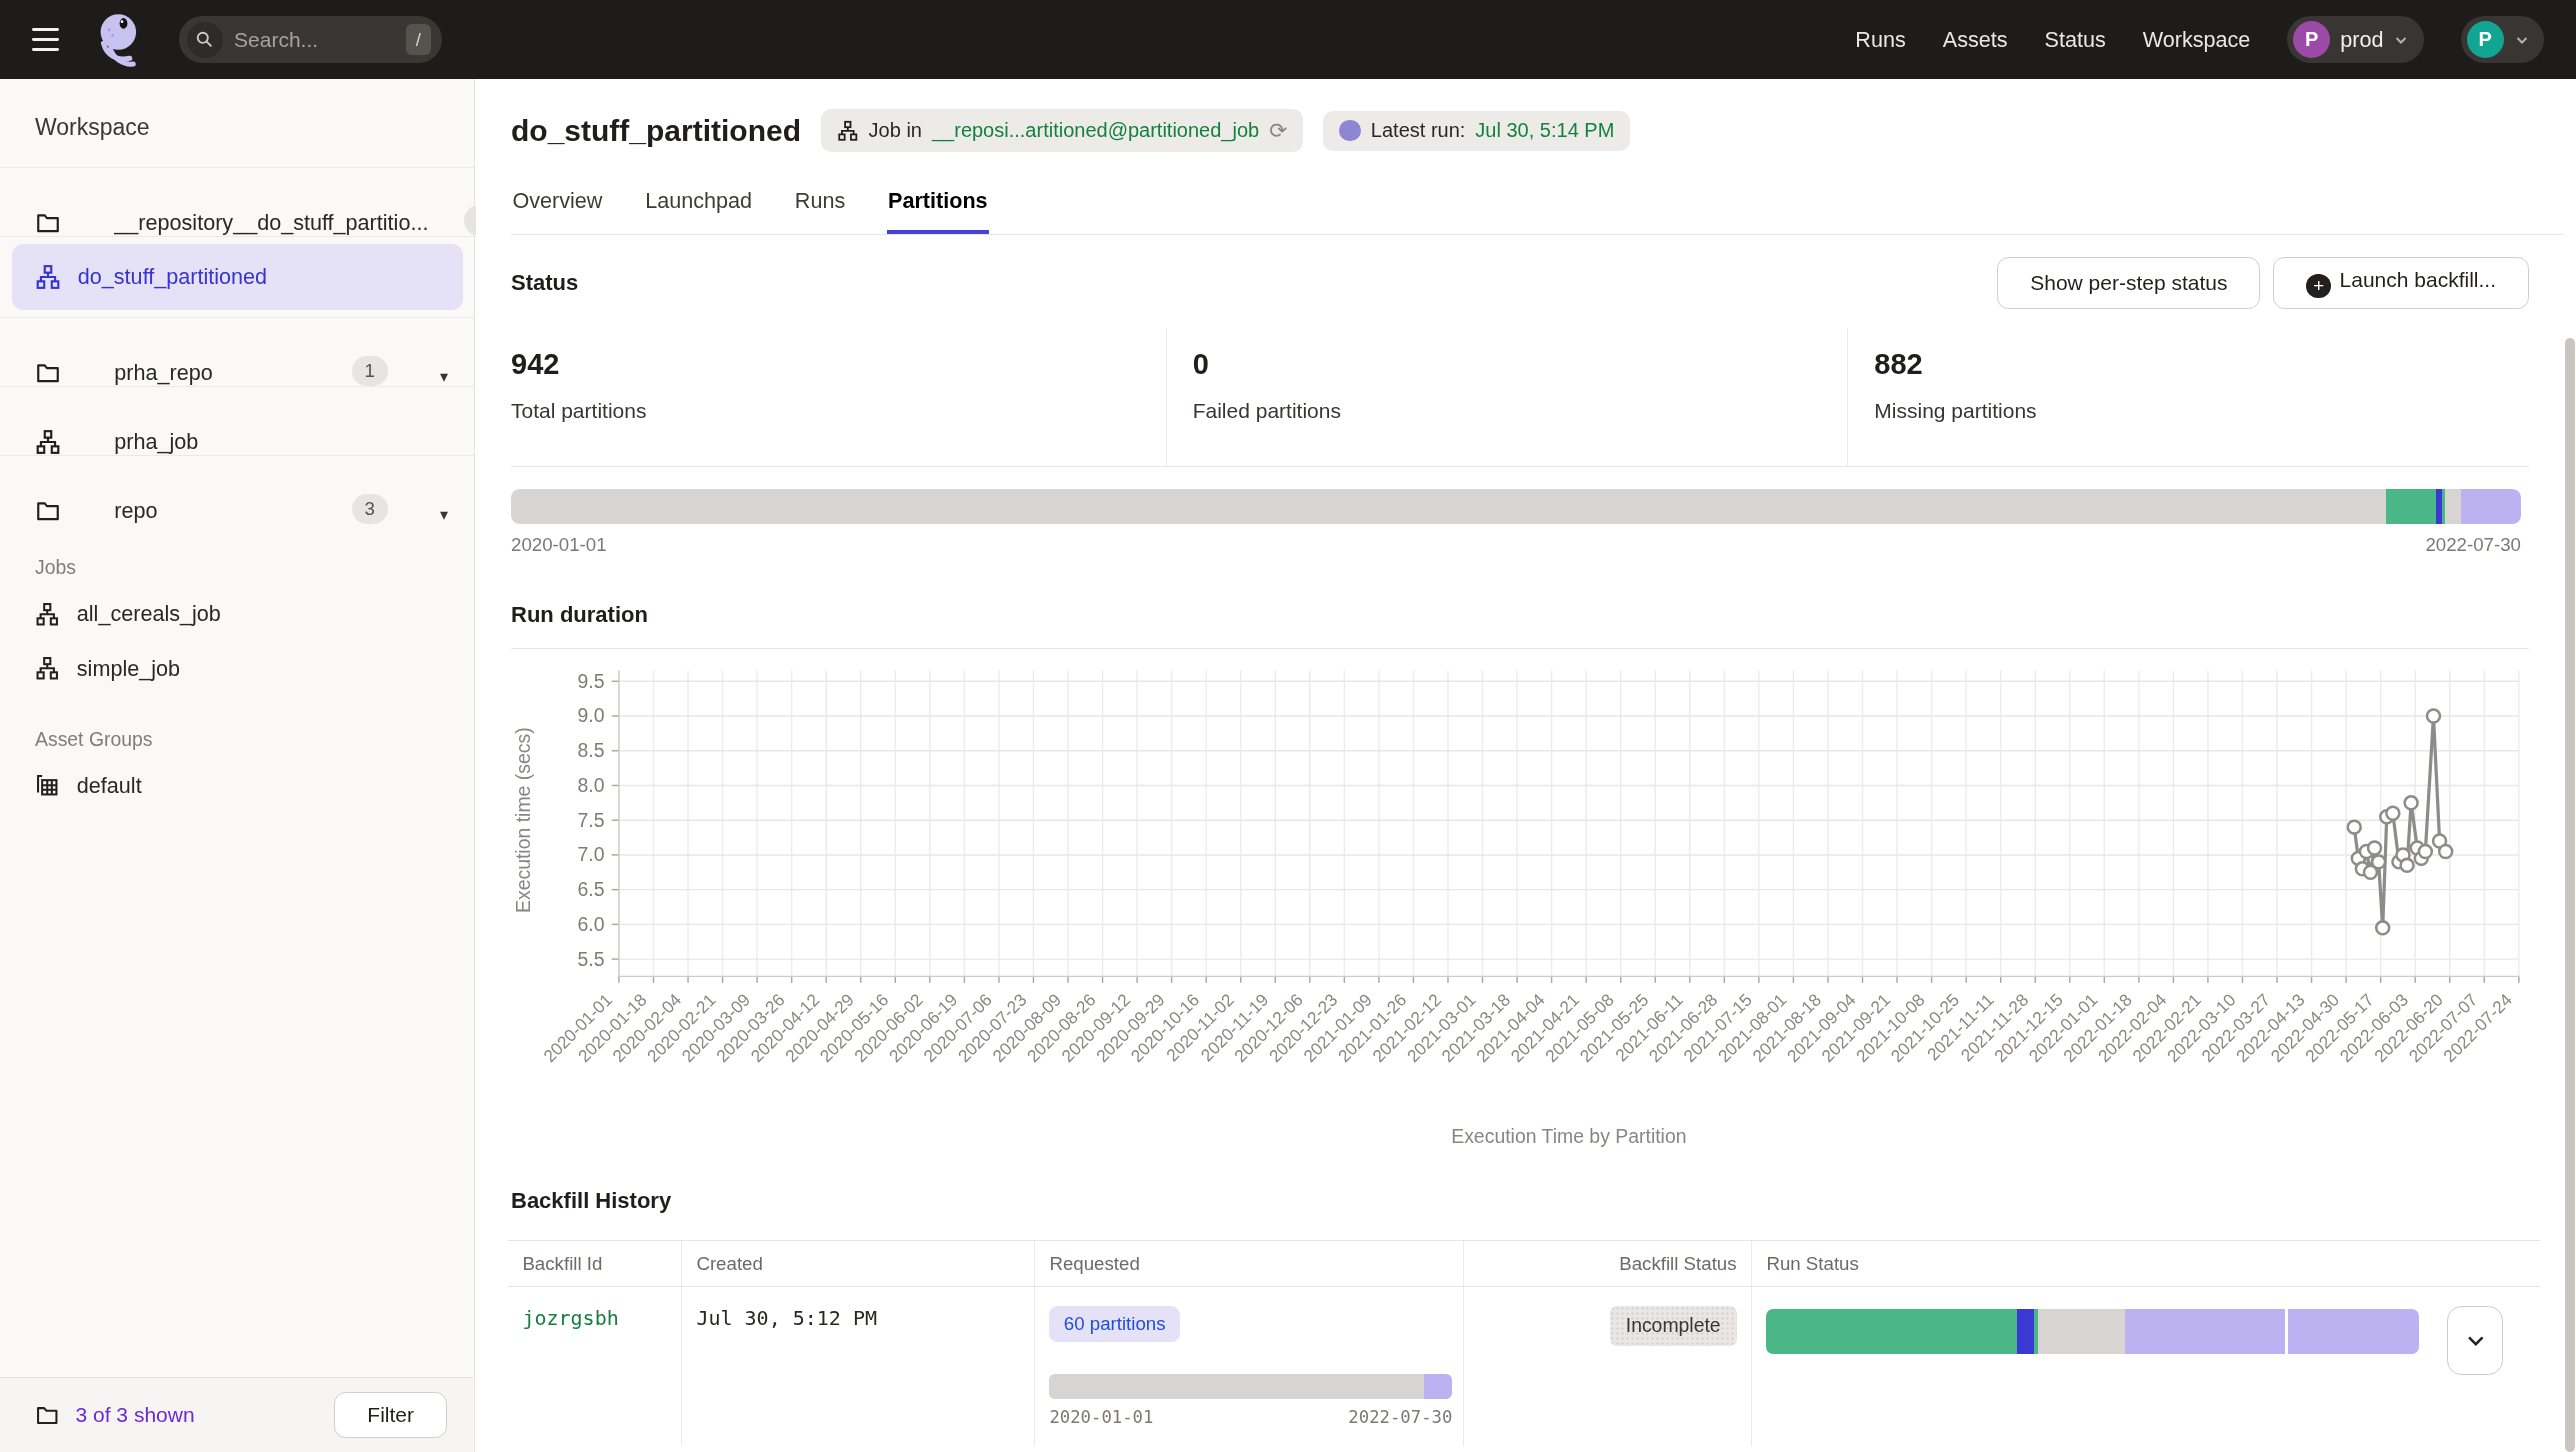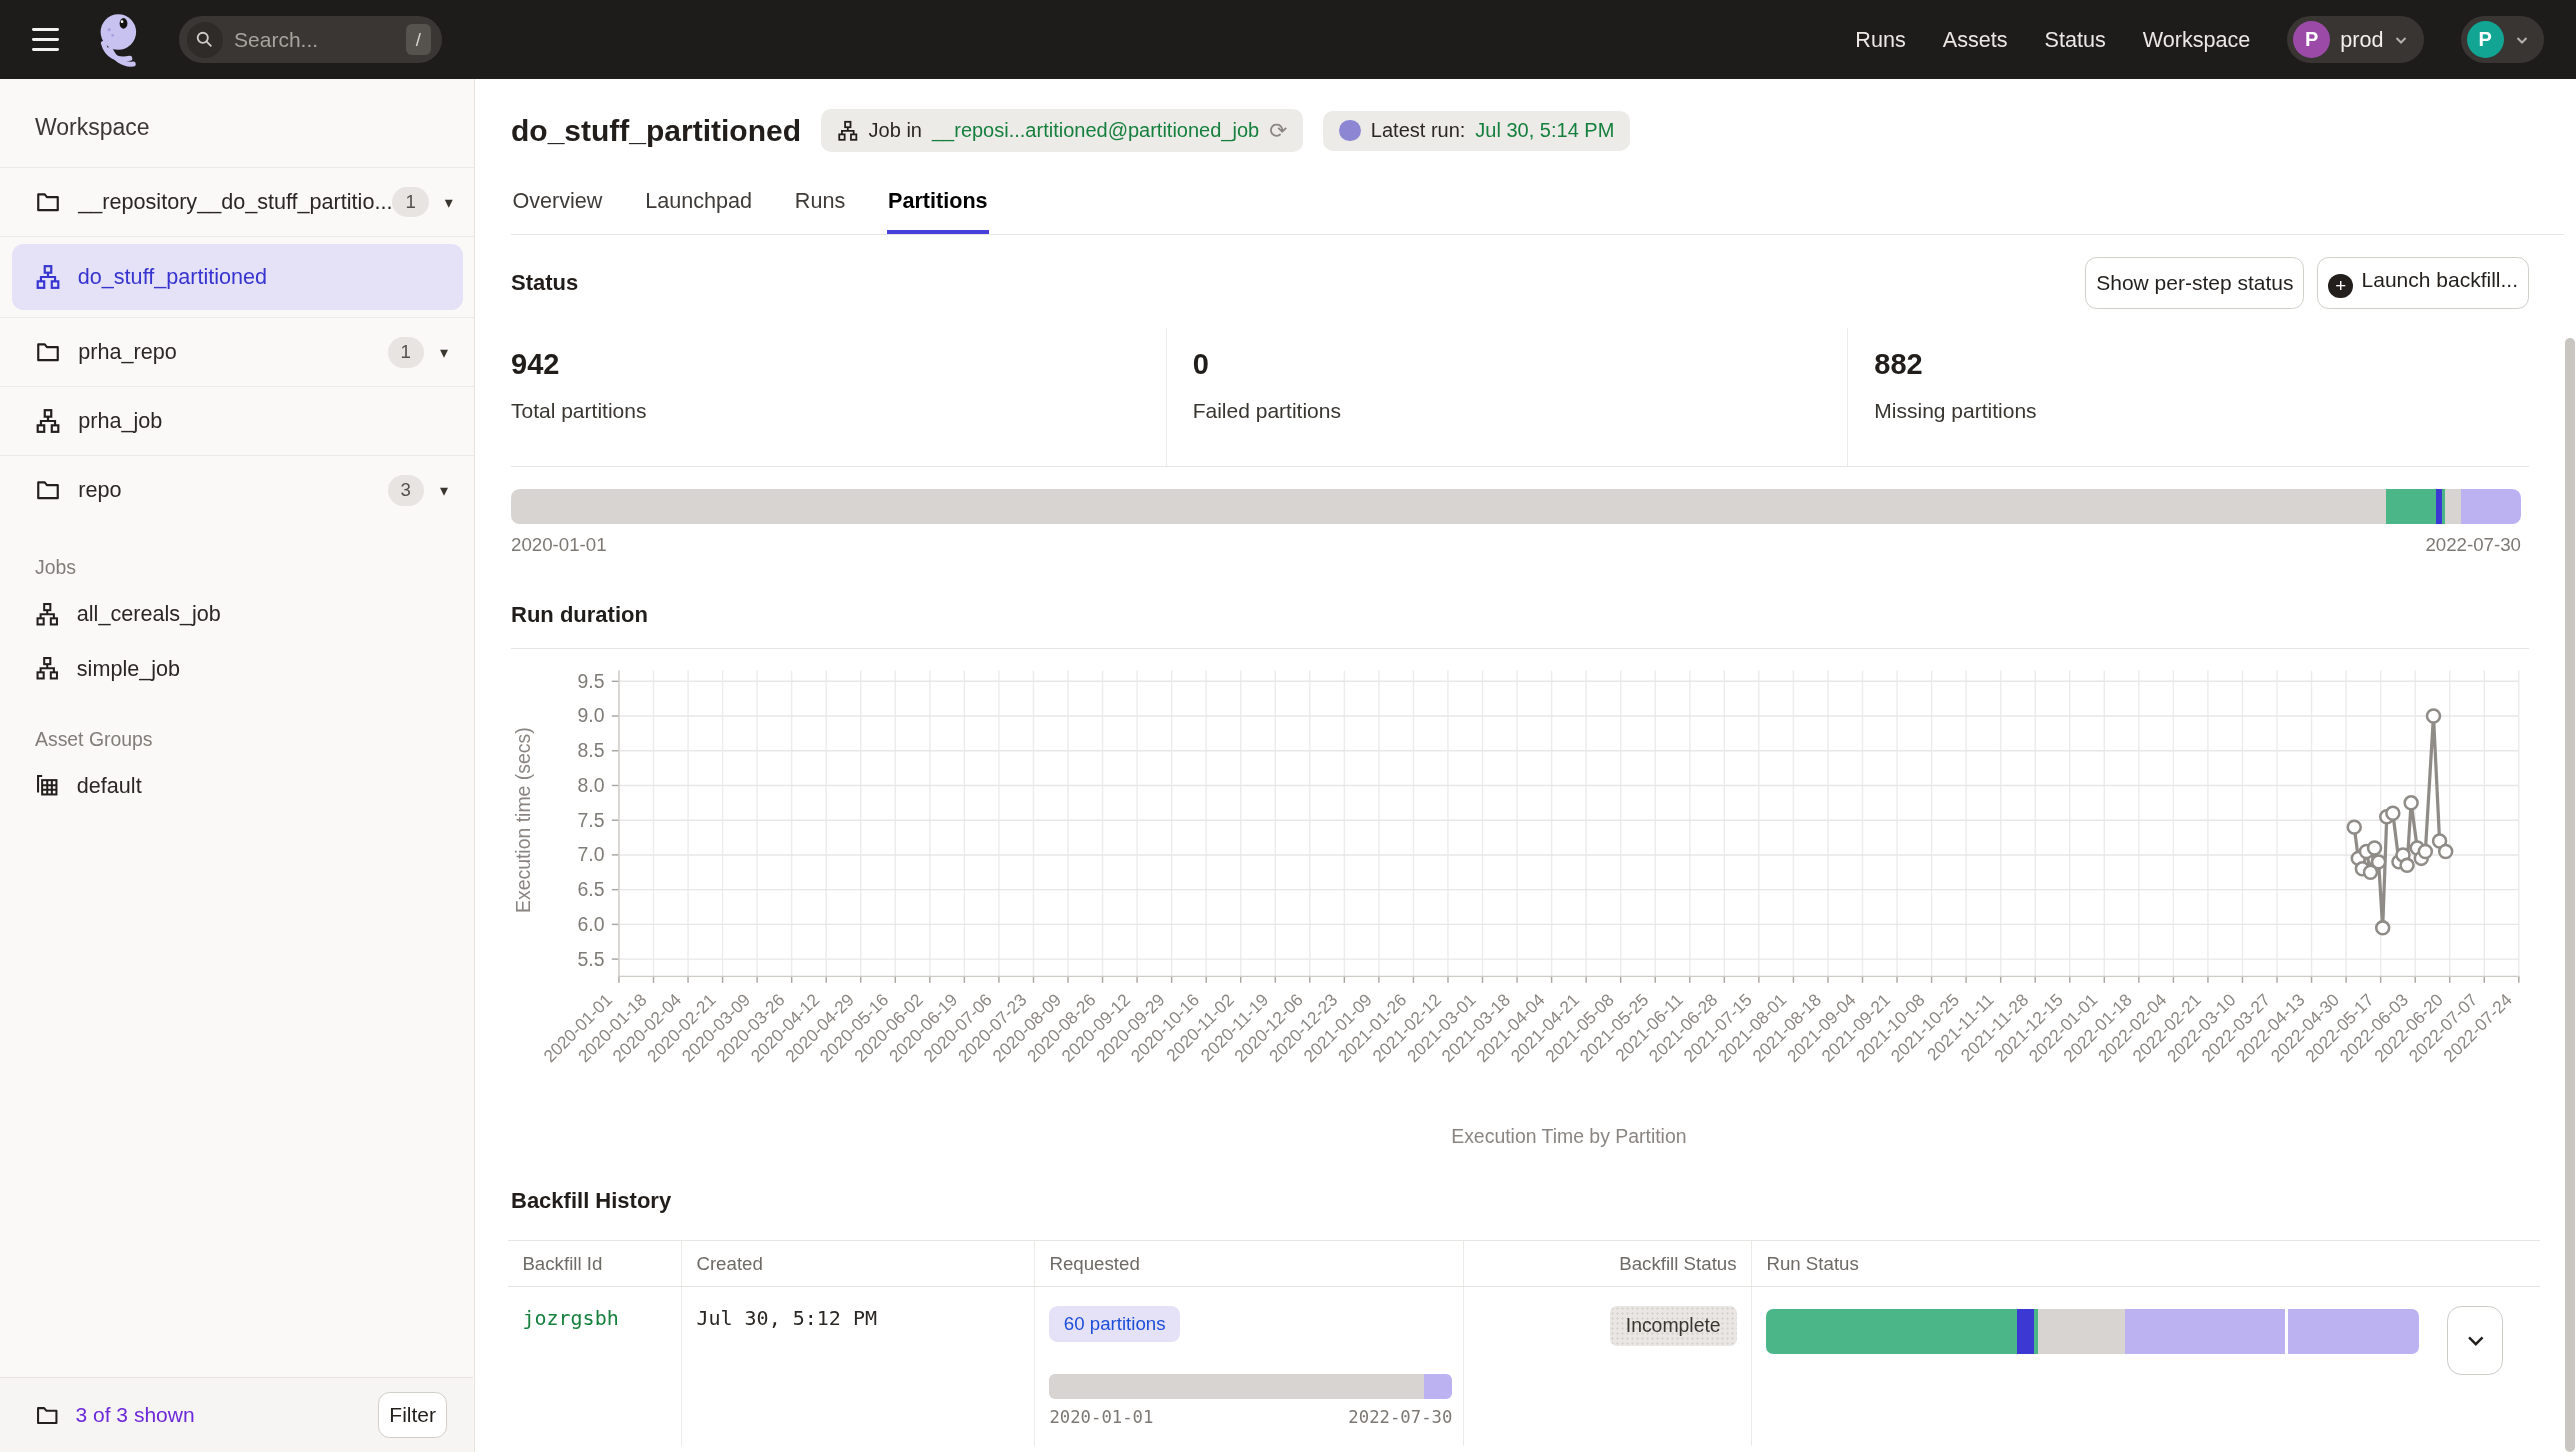--- a/index.html
+++ b/index.html
@@ -20,39 +20,39 @@
   .topnav { margin-left:auto; display:flex; align-items:center; gap:37px; }
   .topnav a { color:#ebe8e4; font-size:21.6px; text-decoration:none; }
   .pill-dark { display:flex; align-items:center; gap:10px; background:#383532; border-radius:27px; padding:5px 14.4px 5px 5.8px; color:#f2efec; font-size:21.6px; }
   .pill-dark .circ { width:37px; height:37px; border-radius:50%; display:flex; align-items:center; justify-content:center; color:#fff; font-size:20px; font-weight:700; }
   .chev-light { width:16px; height:16px; }
 
   
   .sidebar { position:absolute; left:0; top:79px; width:475px; height:1373px;
     background:#faf9f7; border-right:1.4px solid #e5e2df; }
   .sb-title { font-size:23px; color:#3a3734; padding:35px 35px 26px; }
-  .sb-item { display:flex; align-items:center; height:69px; padding:0 26px 0 35px;
-    border-top:1.4px solid #eceae7; font-size:21.6px; color:#2b2724; cursor:pointer; }
+  .sb-item { display:flex; align-items:flex-end; height:69px; padding:0 26px 0 35px;
+    border-top:1.4px solid #eceae7; font-size:21.6px; color:#2b2724; cursor:pointer;gap:36px; }
   .sb-item:last-of-type { border-bottom:1.4px solid #eceae7; }
   .sb-item .ic { width:26px; height:26px; margin-right:17.3px; flex:none; display:flex; }
   .sb-item .badge { margin-left:auto; background:#e7e4e1; color:#55514d; border-radius:16px; font-size:18.7px; padding:4.3px 13px; }
   .sb-item .caret { margin-left:16px; font-size:16px; color:#39352f; }
   .sb-item.noborder { border-top:none; }
   .sb-sel { margin:7.2px 11.5px; border-radius:11.5px; background:#e5e2f8; color:#3734cf;
     display:flex; align-items:center; height:66px; padding:0 23px; font-size:21.6px; cursor:pointer; }
   .sb-sel .ic { width:26px; height:26px; margin-right:17.3px; display:flex; }
   .sb-sec { font-size:19.4px; color:#827d78; padding:32px 35px 7.2px; }
   .sb-job { display:flex; align-items:center; gap:17.3px; padding:14.4px 35px; font-size:21.6px; color:#2b2724; cursor:pointer; }
   .sb-job .ic { width:24.5px; height:24.5px; display:flex; }
   .sb-footer { position:absolute; left:0; bottom:0; width:473px; height:75px; background:#f6f5f3;
     border-top:1.4px solid #e5e2df; display:flex; align-items:center; padding:0 26px 0 35px; }
   .sb-footer .ic { width:24.5px; height:24.5px; margin-right:16px; display:flex; }
   .sb-footer .txt { font-size:21px; color:#6d28d9; }
   .btn { background:#fff; border:1.4px solid #d2cec9; border-radius:11.5px; font-size:21px;
-    color:#231f1c; padding:10px 10px; cursor:pointer; font-family:inherit; }
+    color:#231f1c; padding:10px 32px; cursor:pointer; font-family:inherit; }
   .sb-footer .btn { margin-left:auto; }
 
   
   .main { position:absolute; left:476px; top:79px; width:2088px; height:1373px; background:#fff; overflow:hidden; }
   .hdr-row { display:flex; align-items:center; gap:20px; margin:30px 35px 0; }
   .hdr-title { font-size:30px; font-weight:600; color:#211d1a; }
   .hdr-pill { display:flex; align-items:center; gap:10px; background:#edebe8; border-radius:10px;
     padding:8.6px 16px; font-size:20px; color:#2b2724; }
   .hdr-pill .ic { width:21.6px; height:21.6px; display:flex; }
   .link { color:#15803d; text-decoration:none; cursor:pointer; }

